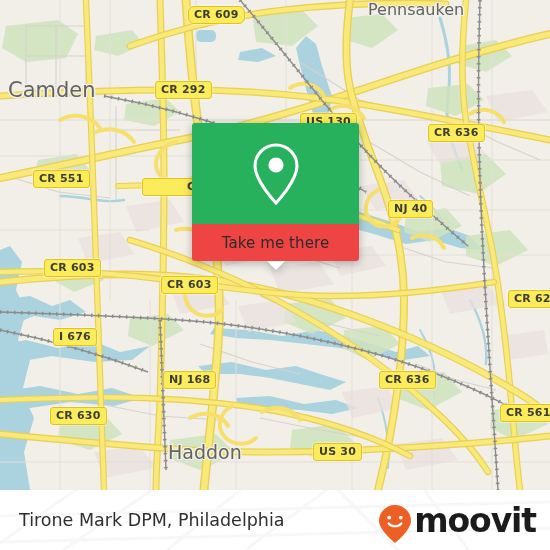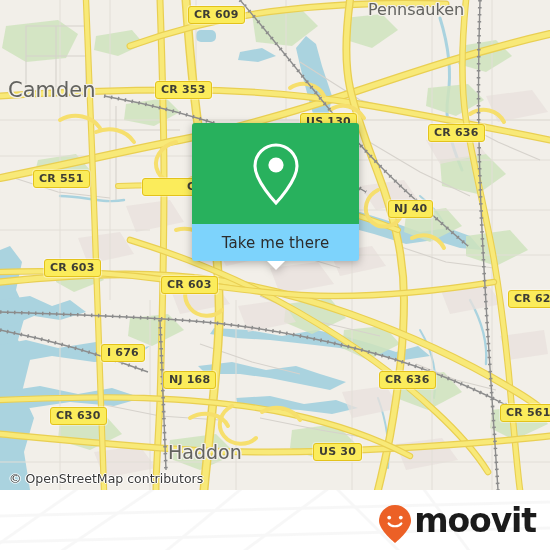--- a/index.html
+++ b/index.html
@@ -74,21 +74,21 @@
   #popup-image {
     height: 101px;
     background: #28b15d;
     border-radius: 3px 3px 0 0;
     display: flex;
     align-items: center;
     justify-content: center;
   }
   #popup-action {
     height: 37px;
-    background: #7dd3fc;
+    background: #ef4444;
     border-radius: 0 0 3px 3px;
     display: flex;
     align-items: center;
     justify-content: center;
     position: relative;
   }
   #popup-action-label {
     font-size: 15px;
     color: #2c2c2c;
     font-family: "DejaVu Sans", sans-serif;
@@ -325,38 +325,37 @@
       <path class="rail" d="M160,320 C162,370 164,420 166,470"></path>
       <path class="raild" d="M160,320 C162,370 164,420 166,470"></path>
       <path class="rail" d="M0,330 C50,340 100,354 148,372"></path>
       <path class="raild" d="M0,330 C50,340 100,354 148,372"></path>
     </svg>
 
     <div class="place-label" style="left:8px;   top:78px;  font-size:21px;">Camden</div>
     <div class="place-label" style="left:368px; top:0px;   font-size:16px;">Pennsauken</div>
     <div class="place-label" style="left:168px; top:441px; font-size:19px;">Haddon</div>
 
-    <div class="shield" style="left:188px; top:6px;">CR 609</div>
-    <div class="shield" style="left:155px; top:81px;">CR 353</div>
+    <div class="shield" style="left:188px; top:6px;border-radius:6px;">CR 609</div>
+    <div class="shield" style="left:155px; top:81px;">CR 292</div>
     <div class="shield" style="left:300px; top:113px;">US 130</div>
     <div class="shield" style="left:428px; top:124px;">CR 636</div>
     <div class="shield" style="left:33px;  top:170px;">CR 551</div>
     <div class="shield" style="left:142px; top:178px;padding-left:44px;">CR 607</div>
     <div class="shield" style="left:388px; top:200px;">NJ 40</div>
     <div class="shield" style="left:44px;  top:259px;">CR 603</div>
     <div class="shield" style="left:161px; top:276px;">CR 603</div>
     <div class="shield" style="left:508px; top:290px;">CR 628</div>
-    <div class="shield" style="left:53px;  top:344px;margin-left:48px;">I 676</div>
+    <div class="shield" style="left:53px;  top:328px;">I 676</div>
     <div class="shield" style="left:379px; top:371px;">CR 636</div>
     <div class="shield" style="left:163px; top:371px;">NJ 168</div>
     <div class="shield" style="left:500px; top:404px;">CR 561</div>
     <div class="shield" style="left:50px;  top:407px;">CR 630</div>
     <div class="shield" style="left:313px; top:443px;">US 30</div>
 
-    <div id="attribution">© OpenStreetMap contributors</div>
 
     <div id="popup">
       <div id="popup-image">
         <svg width="56" height="66" viewBox="0 0 56 66">
           <path d="M28 4 C16.4 4 7 13.4 7 25 C7 40 28 62 28 62 C28 62 49 40 49 25 C49 13.4 39.6 4 28 4 Z" fill="none" stroke="#ffffff" stroke-width="3.1"></path>
           <circle cx="28" cy="24" r="7.6" fill="#ffffff"></circle>
         </svg>
       </div>
       <div id="popup-action">
         <span id="popup-action-label">Take me there</span>
@@ -371,20 +370,21 @@
         <path d="M-10,60 L90,-10"></path>
           <path d="M60,62 L170,-12"></path>
         <path d="M160,66 L252,-10"></path>
           <path d="M240,64 L340,-10"></path>
         <path d="M0,26 L550,12"></path>
           <path d="M0,52 L550,38"></path>
         <path d="M330,-8 L400,62"></path>
           <path d="M420,-6 L470,62"></path>
       </g>
     </svg>
+    <div id="footer-title">Tirone Mark DPM, Philadelphia</div>
     <div id="brand">
       <svg width="34" height="40" viewBox="0 0 34 40">
         <path d="M17 1 C8.2 1 1 8.2 1 17 C1 26 17 39 17 39 C17 39 33 26 33 17 C33 8.2 25.8 1 17 1 Z" fill="#ec6026"></path>
         <circle cx="11.2" cy="13.6" r="1.9" fill="#ffffff"></circle>
         <circle cx="22.8" cy="13.6" r="1.9" fill="#ffffff"></circle>
         <path d="M10.6 19.4 C13 23.2 21 23.2 23.4 19.4" stroke="#ffffff" stroke-width="2.1" fill="none" stroke-linecap="round"></path>
       </svg>
       <span id="brand-name">moovit</span>
     </div>
   </div>

